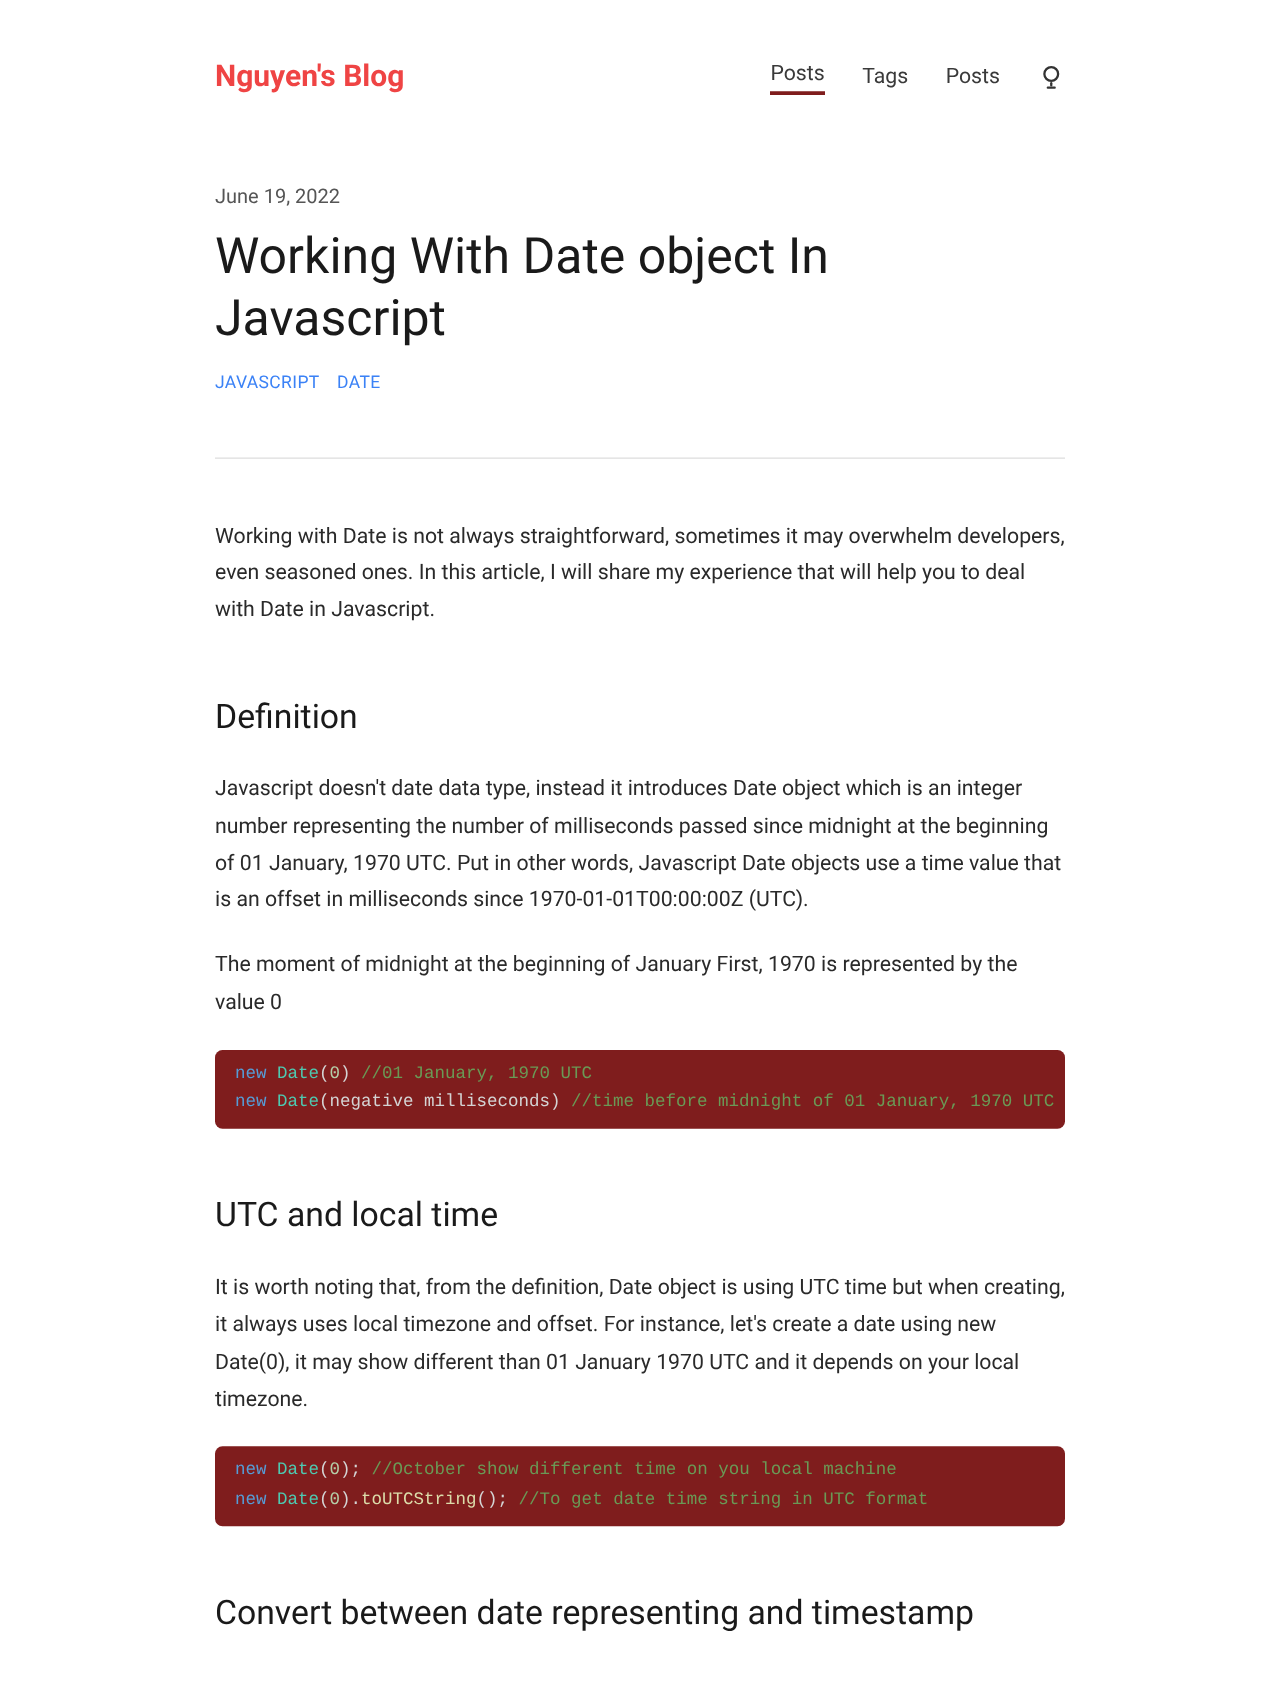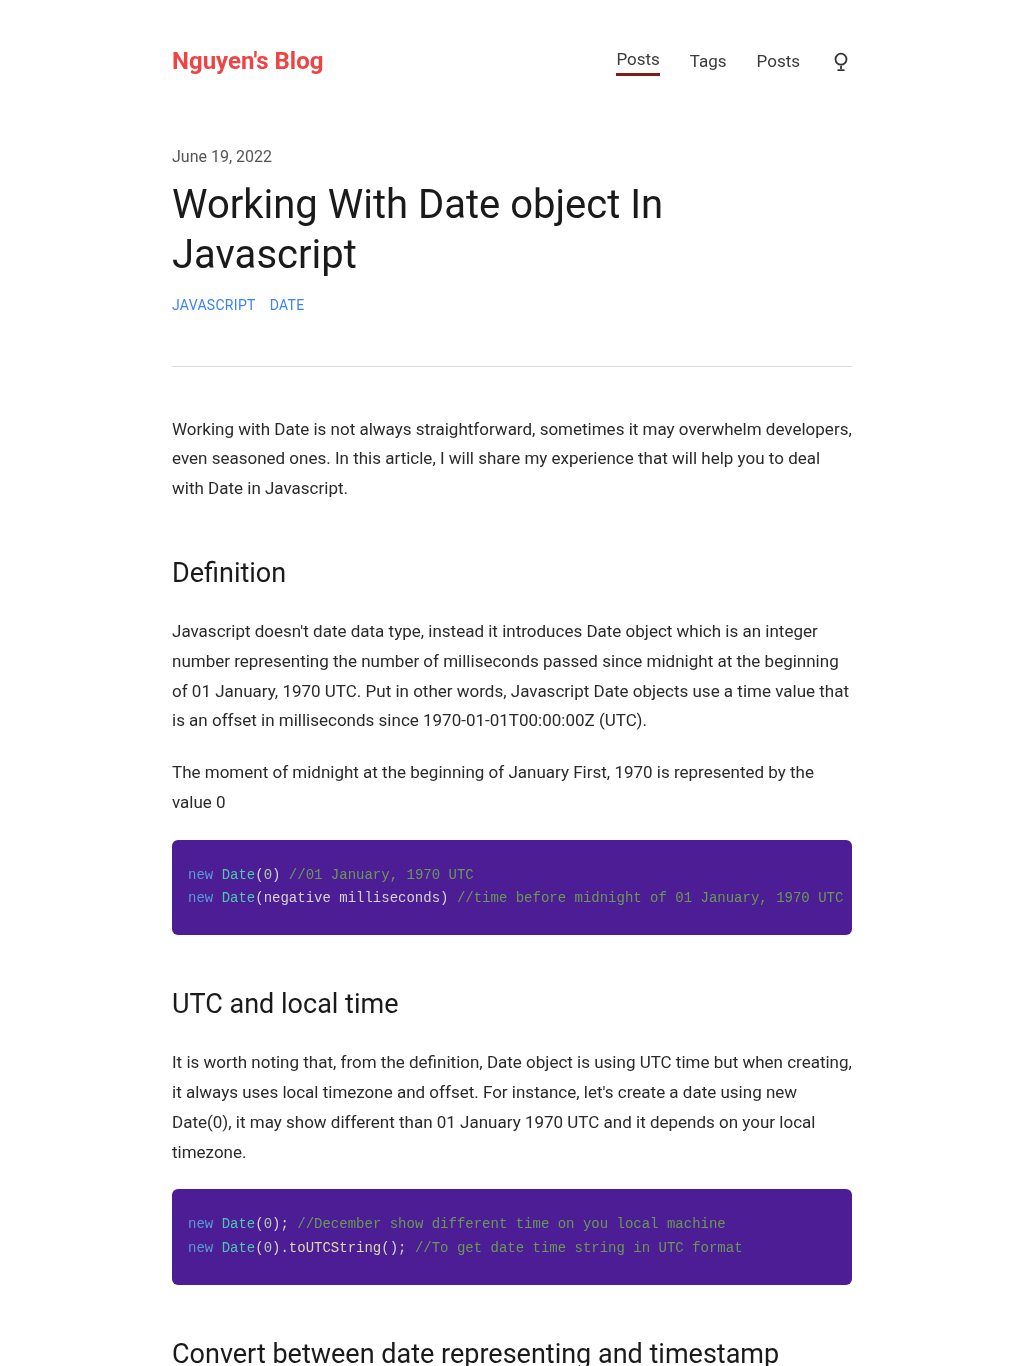--- a/index.html
+++ b/index.html
@@ -88,23 +88,23 @@
   margin-bottom: 22px;
 }
 .content h1 {
   font-size: 27px;
   font-weight: 400;
   margin-top: 48px;
   margin-bottom: 22px;
   color: #1a1a1a;
 }
 pre {
-  background: #4c1d95;
+  background: #7f1d1d;
   color: #d4d4d4;
-  padding: 24px 16px;
+  padding: 8px 16px;
   border-radius: 6px;
   overflow-x: auto;
   margin-bottom: 28px;
   font-family: "SFMono-Regular", Consolas, "Liberation Mono", Menlo, monospace;
   font-size: 14px;
   line-height: 1.7;
 }
 .tk-kw { color: #569cd6; }
 .tk-cls { color: #4ec9b0; }
 .tk-num { color: #b5cea8; }
@@ -147,19 +147,19 @@
     <h1>Definition</h1>
     <p>Javascript doesn't date data type, instead it introduces Date object which is an integer number representing the number of milliseconds passed since midnight at the beginning of 01 January, 1970 UTC. Put in other words, Javascript Date objects use a time value that is an offset in milliseconds since 1970-01-01T00:00:00Z (UTC).</p>
     <p>The moment of midnight at the beginning of January First, 1970 is represented by the value 0</p>
 
     <pre><span class="tk-kw">new</span> <span class="tk-cls">Date</span><span class="tk-pn">(</span><span class="tk-num">0</span><span class="tk-pn">) </span><span class="tk-cmt">//01 January, 1970 UTC</span>
 <span class="tk-kw">new</span> <span class="tk-cls">Date</span><span class="tk-pn">(negative milliseconds) </span><span class="tk-cmt">//time before midnight of 01 January, 1970 UTC</span></pre>
 
     <h1>UTC and local time</h1>
     <p>It is worth noting that, from the definition, Date object is using UTC time but when creating, it always uses local timezone and offset. For instance, let's create a date using new Date(0), it may show different than 01 January 1970 UTC and it depends on your local timezone.</p>
 
-    <pre><span class="tk-kw">new</span> <span class="tk-cls">Date</span><span class="tk-pn">(</span><span class="tk-num">0</span><span class="tk-pn">); </span><span class="tk-cmt">//December show different time on you local machine</span>
+    <pre><span class="tk-kw">new</span> <span class="tk-cls">Date</span><span class="tk-pn">(</span><span class="tk-num">0</span><span class="tk-pn">); </span><span class="tk-cmt">//October show different time on you local machine</span>
 <span class="tk-kw">new</span> <span class="tk-cls">Date</span><span class="tk-pn">(</span><span class="tk-num">0</span><span class="tk-pn">).</span><span class="tk-fn">toUTCString</span><span class="tk-pn">(); </span><span class="tk-cmt">//To get date time string in UTC format</span></pre>
 
     <h1>Convert between date representing and timestamp</h1>
 
   </div>
 </div>
 
 </body></html>

